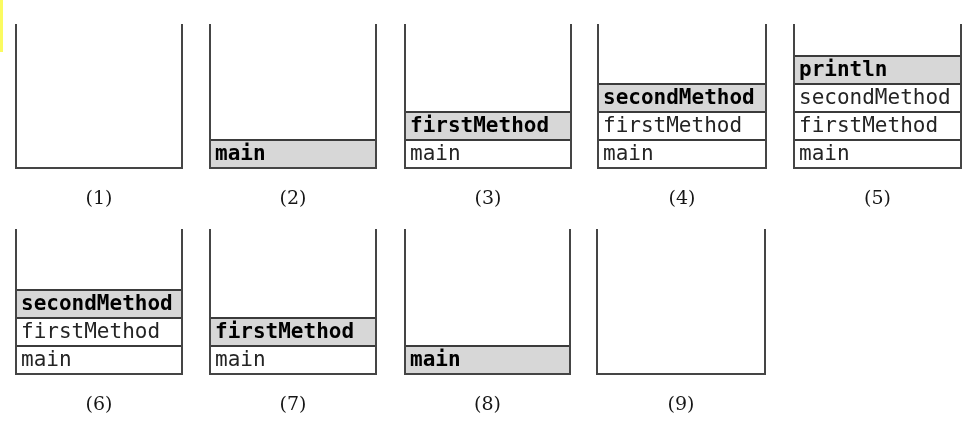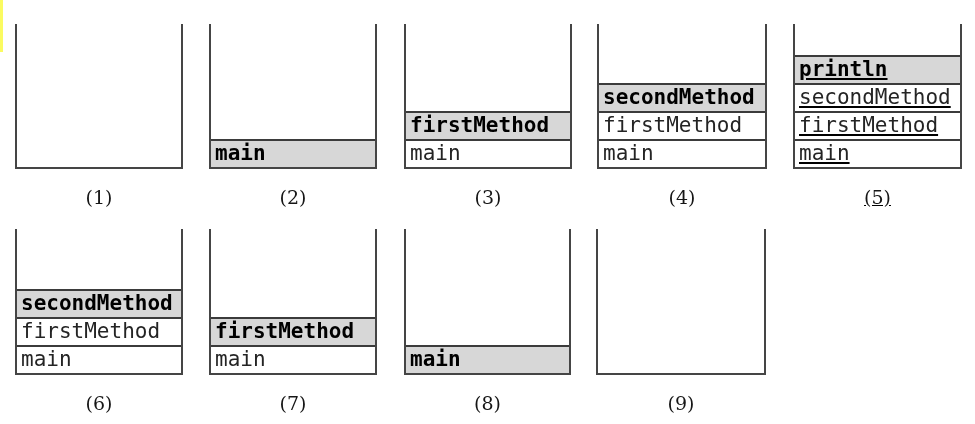--- a/index.html
+++ b/index.html
@@ -94,21 +94,21 @@
 
   <div class="stack" style="left:597px; top:24px; width:170px;">
     <div class="box">
       <div class="frame active">secondMethod</div>
       <div class="frame">firstMethod</div>
       <div class="frame">main</div>
     </div>
     <div class="stack-label">(4)</div>
   </div>
 
-  <div class="stack" style="left:793px; top:24px; width:169px;text-decoration:underline;">
+  <div class="stack" style="left:793px; top:24px; width:169px;">
     <div class="box">
       <div class="frame active">println</div>
       <div class="frame">secondMethod</div>
       <div class="frame">firstMethod</div>
       <div class="frame">main</div>
     </div>
     <div class="stack-label">(5)</div>
   </div>
 
   <div class="stack row2" style="left:15px; top:229px; width:168px;">

